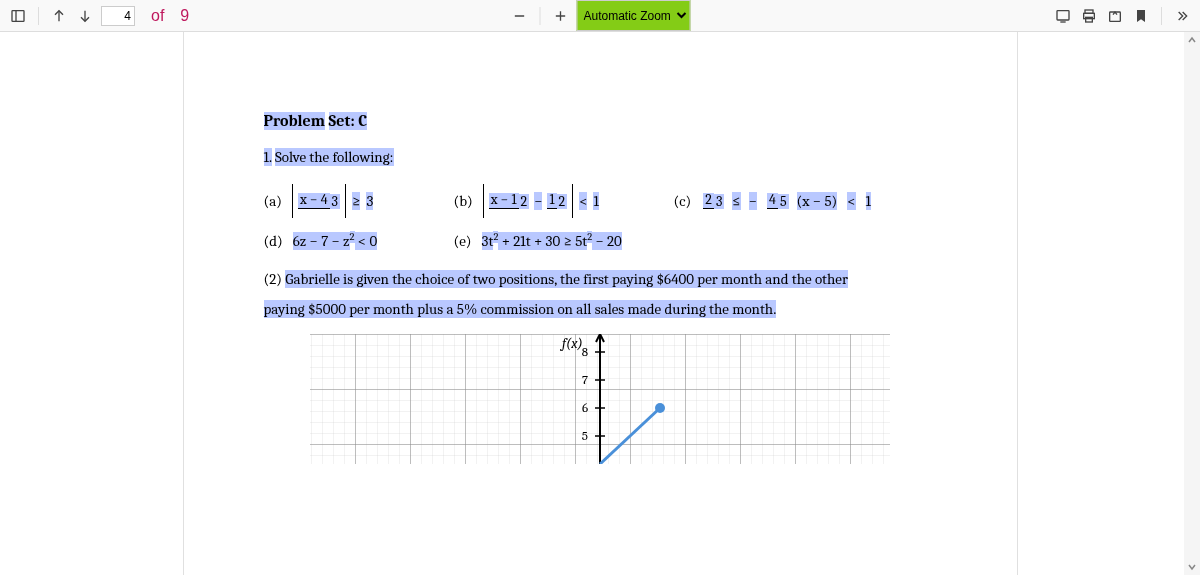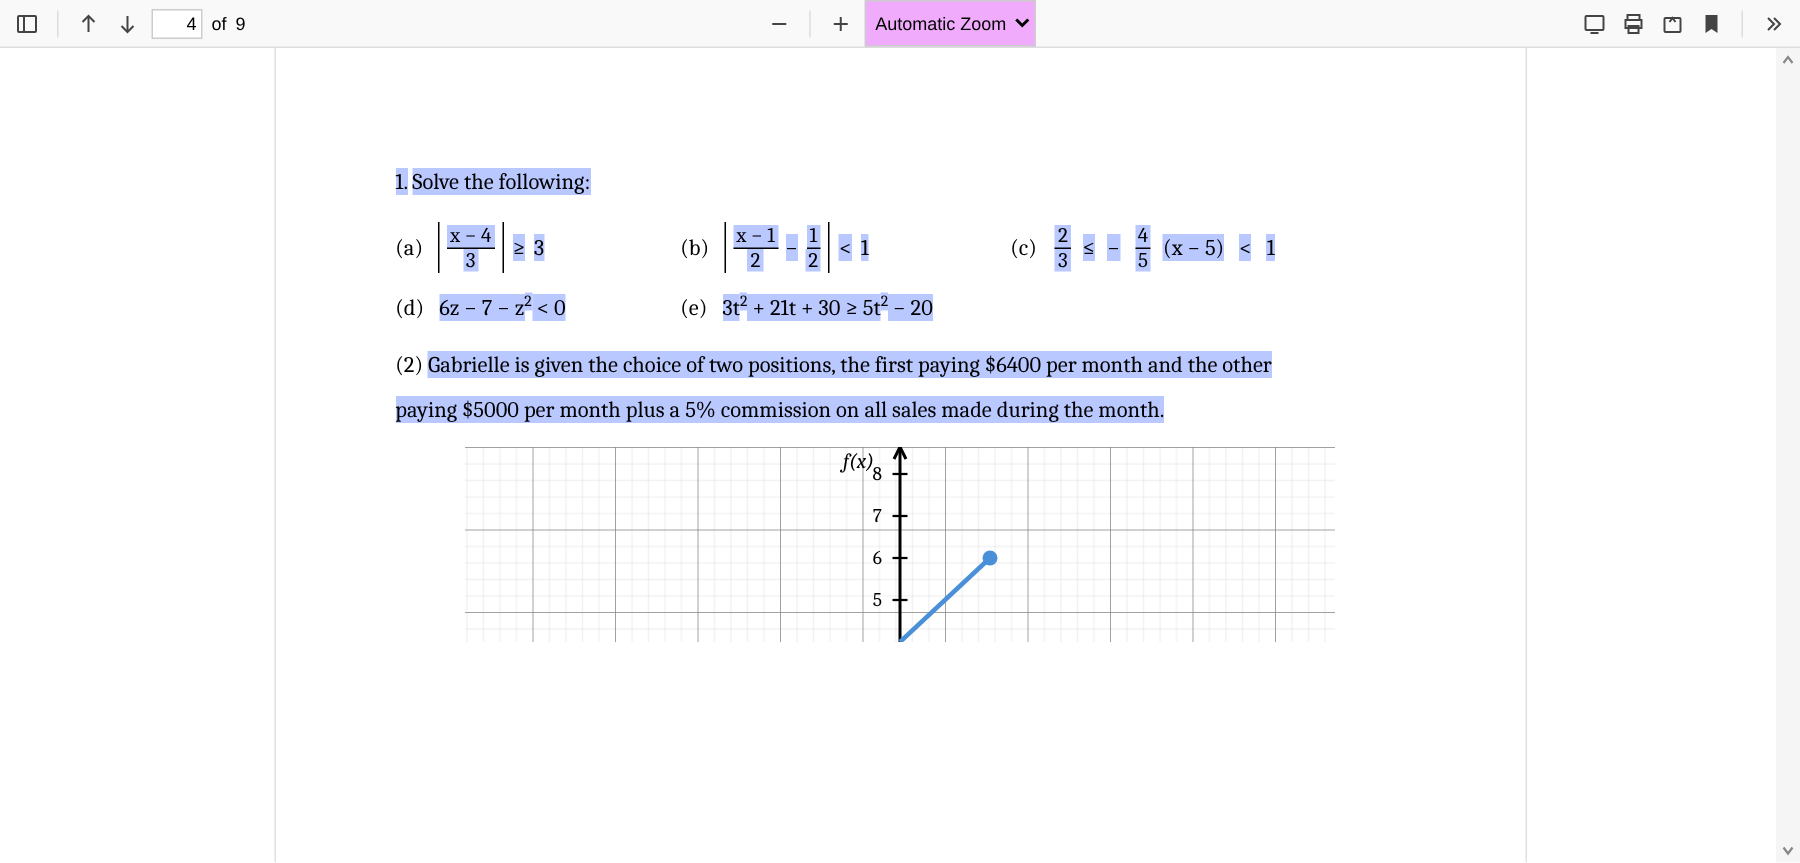--- a/index.html
+++ b/index.html
@@ -33,26 +33,26 @@
   }
   .tb-icon svg { width: 16px; height: 16px; }
   .page-input {
     width: 34px;
     height: 20px;
     border: 1px solid #ccc;
     text-align: right;
     font-size: 12px;
     padding: 0 3px;
   }
-  .tb-text { font-size: 12px; color: #000000; }
+  .tb-text { font-size: 16px; color: #be185d; margin-left: 10px; }
   .zoom-select {
     height: 31px;
     font-size: 12px;
     border: 1px solid #ccc;
-    background: #f0abfc;
+    background: #84cc16;
     padding: 0 2px;
   }
   .center-group {
     position: absolute;
     left: 50%;
     transform: translateX(-50%);
     display: flex;
     align-items: center;
     gap: 6px;
   }
@@ -98,22 +98,22 @@
   .row-eq {
     display: flex;
     font-size: 15px;
     margin-bottom: 14px;
     align-items: center;
   }
   .eq-item { display: flex; align-items: center; gap: 6px; }
   .label { margin-right: 4px; }
   .frac {
     display: inline-flex;
-    flex-direction: column;
-    align-items: center;
+    flex-direction: row;
+    align-items: flex-end;
     font-size: 14px;
     line-height: 1;
     vertical-align: middle;
     margin: 0 2px;
   }
   .frac .num { border-bottom: 1px solid #000; padding: 0 2px 1px; }
   .frac .den { padding: 1px 2px 0; }
   .abs {
     display: inline-flex;
     align-items: center;
@@ -232,20 +232,25 @@
           <polyline points="7 6 13 12 7 18"></polyline>
           <polyline points="13 6 19 12 13 18"></polyline>
         </svg>
     </div>
   </div>
 </div>
 
 <div class="viewer">
   <div class="page">
 
+    <div class="problem-title">
+      <span class="hl">Problem</span>
+      <span> </span>
+      <span class="hl">Set: C</span>
+    </div>
 
     <div class="q1-head">
       <span class="hl">1.</span>
       <span> </span>
       <span class="hl">Solve the following:</span>
     </div>
 
     <div class="row-eq">
       <div class="eq-item" style="width:190px">
         <span class="label">(a)</span>

